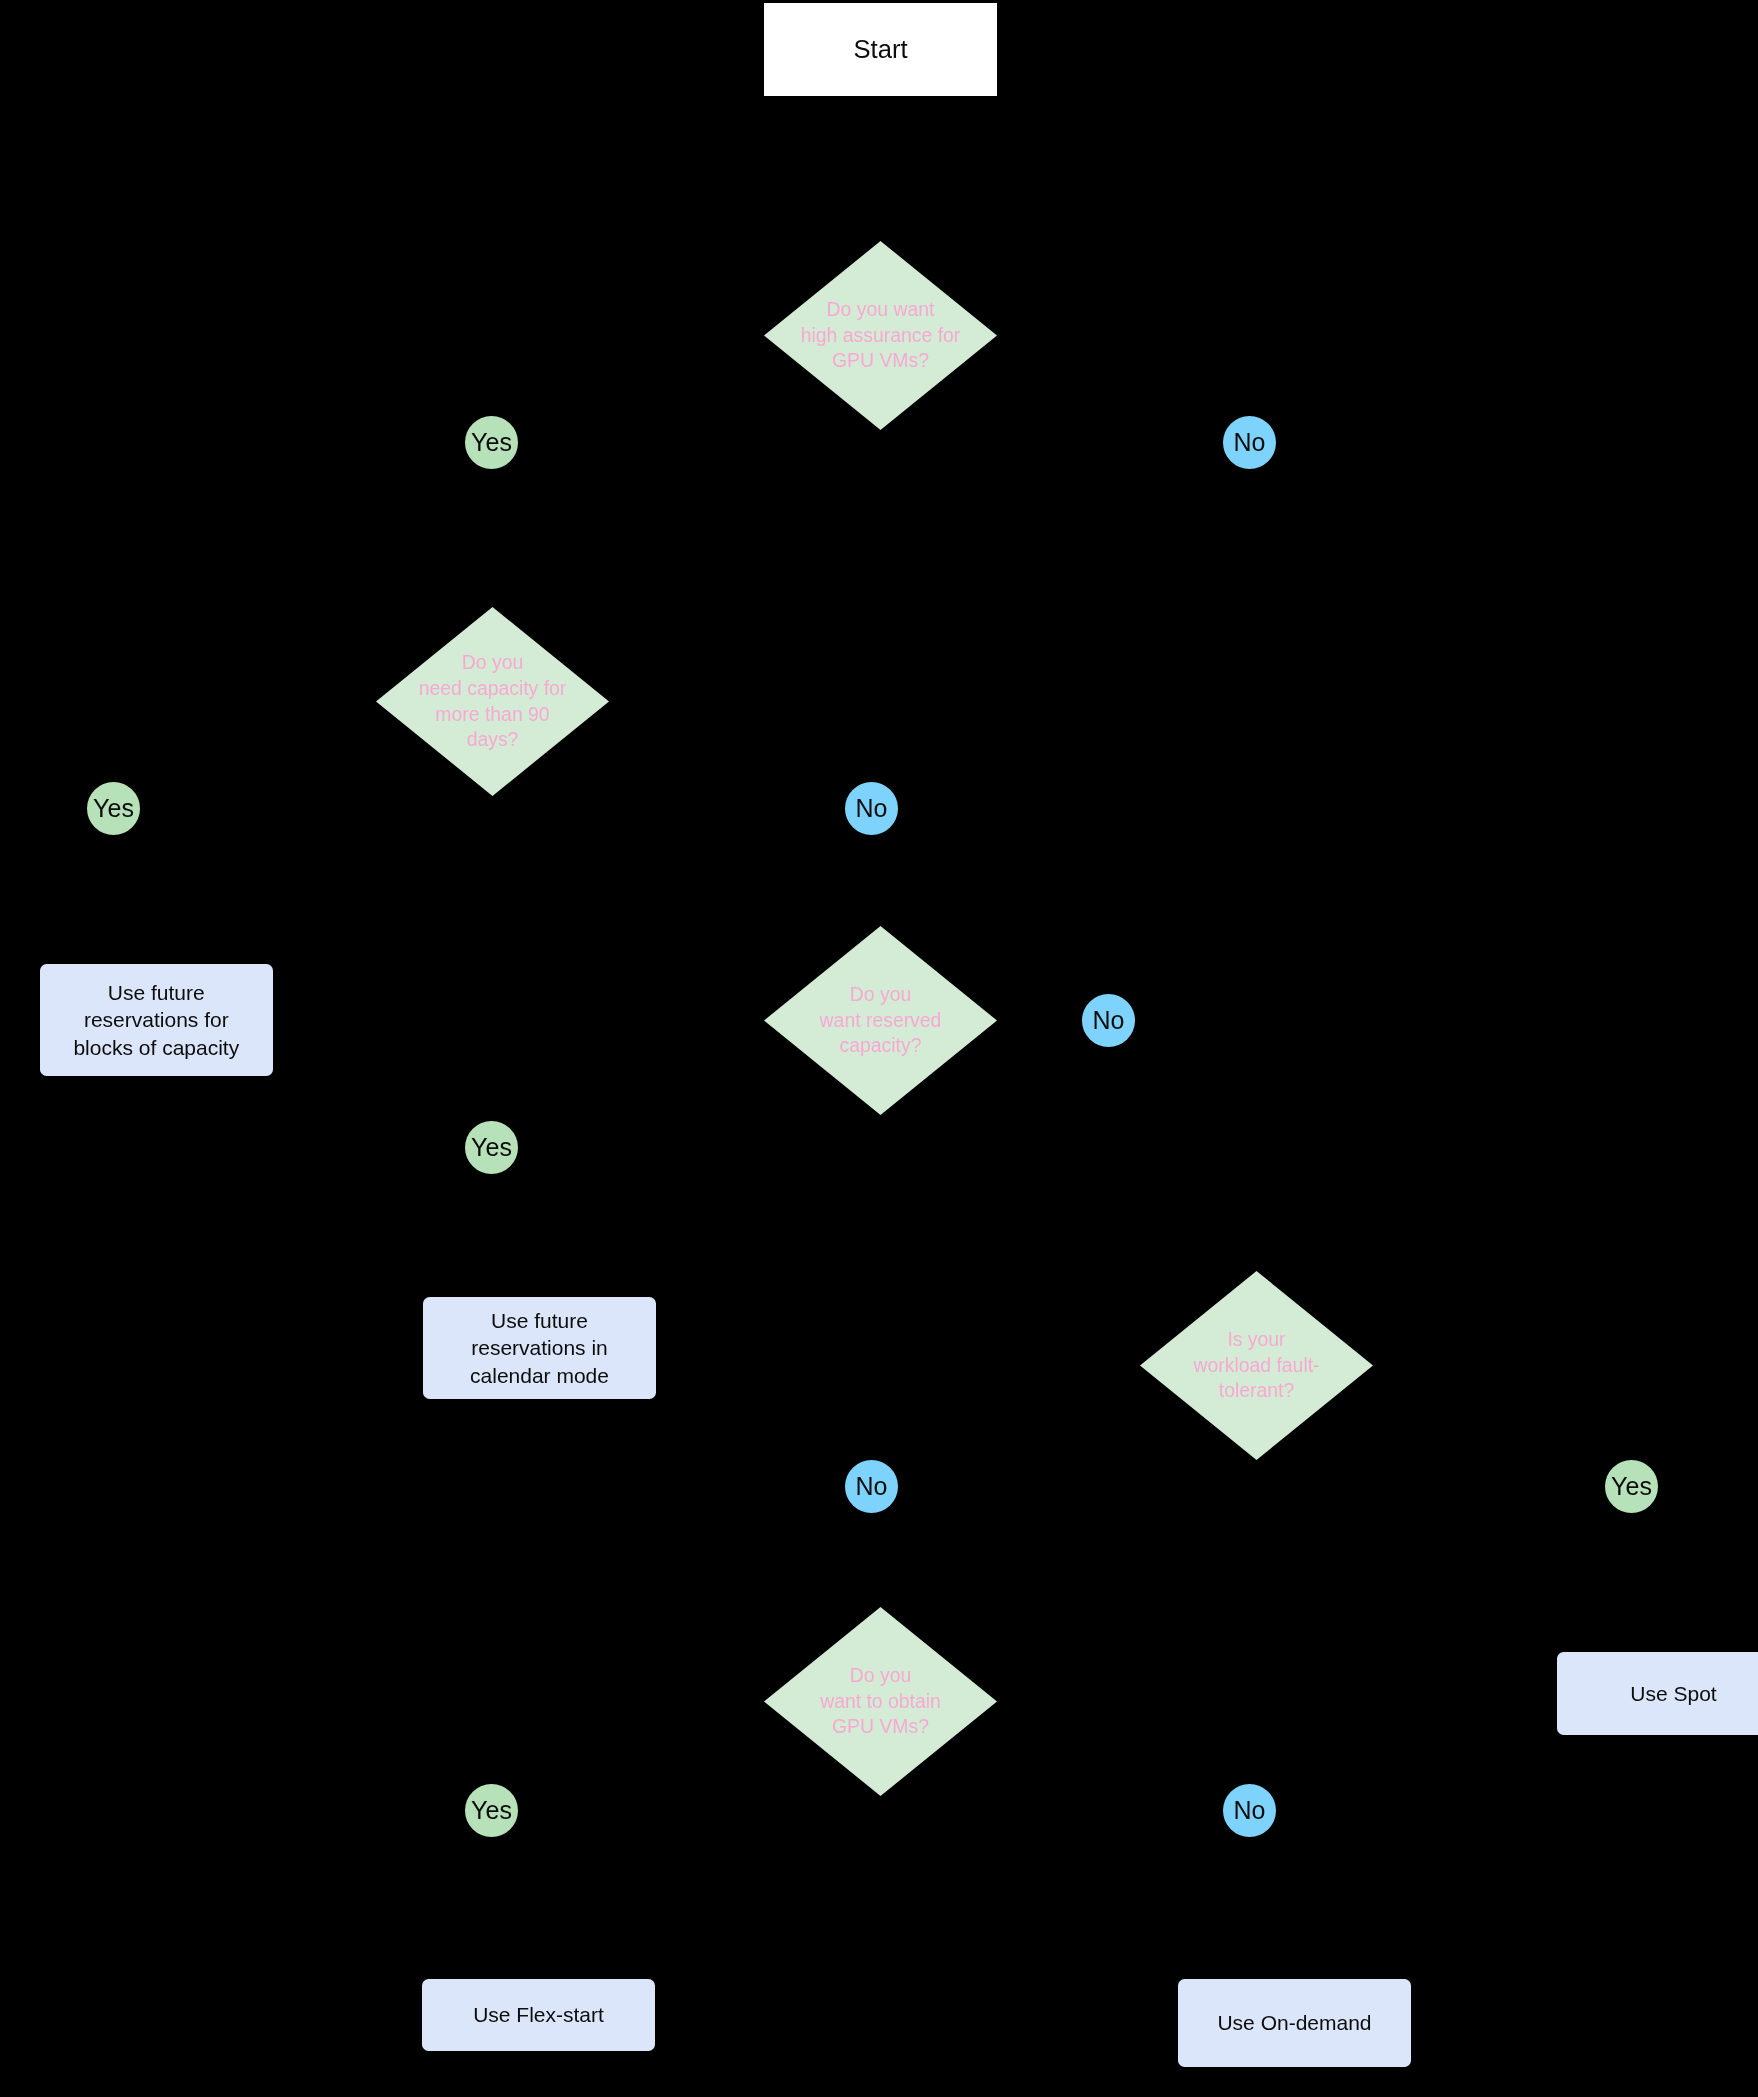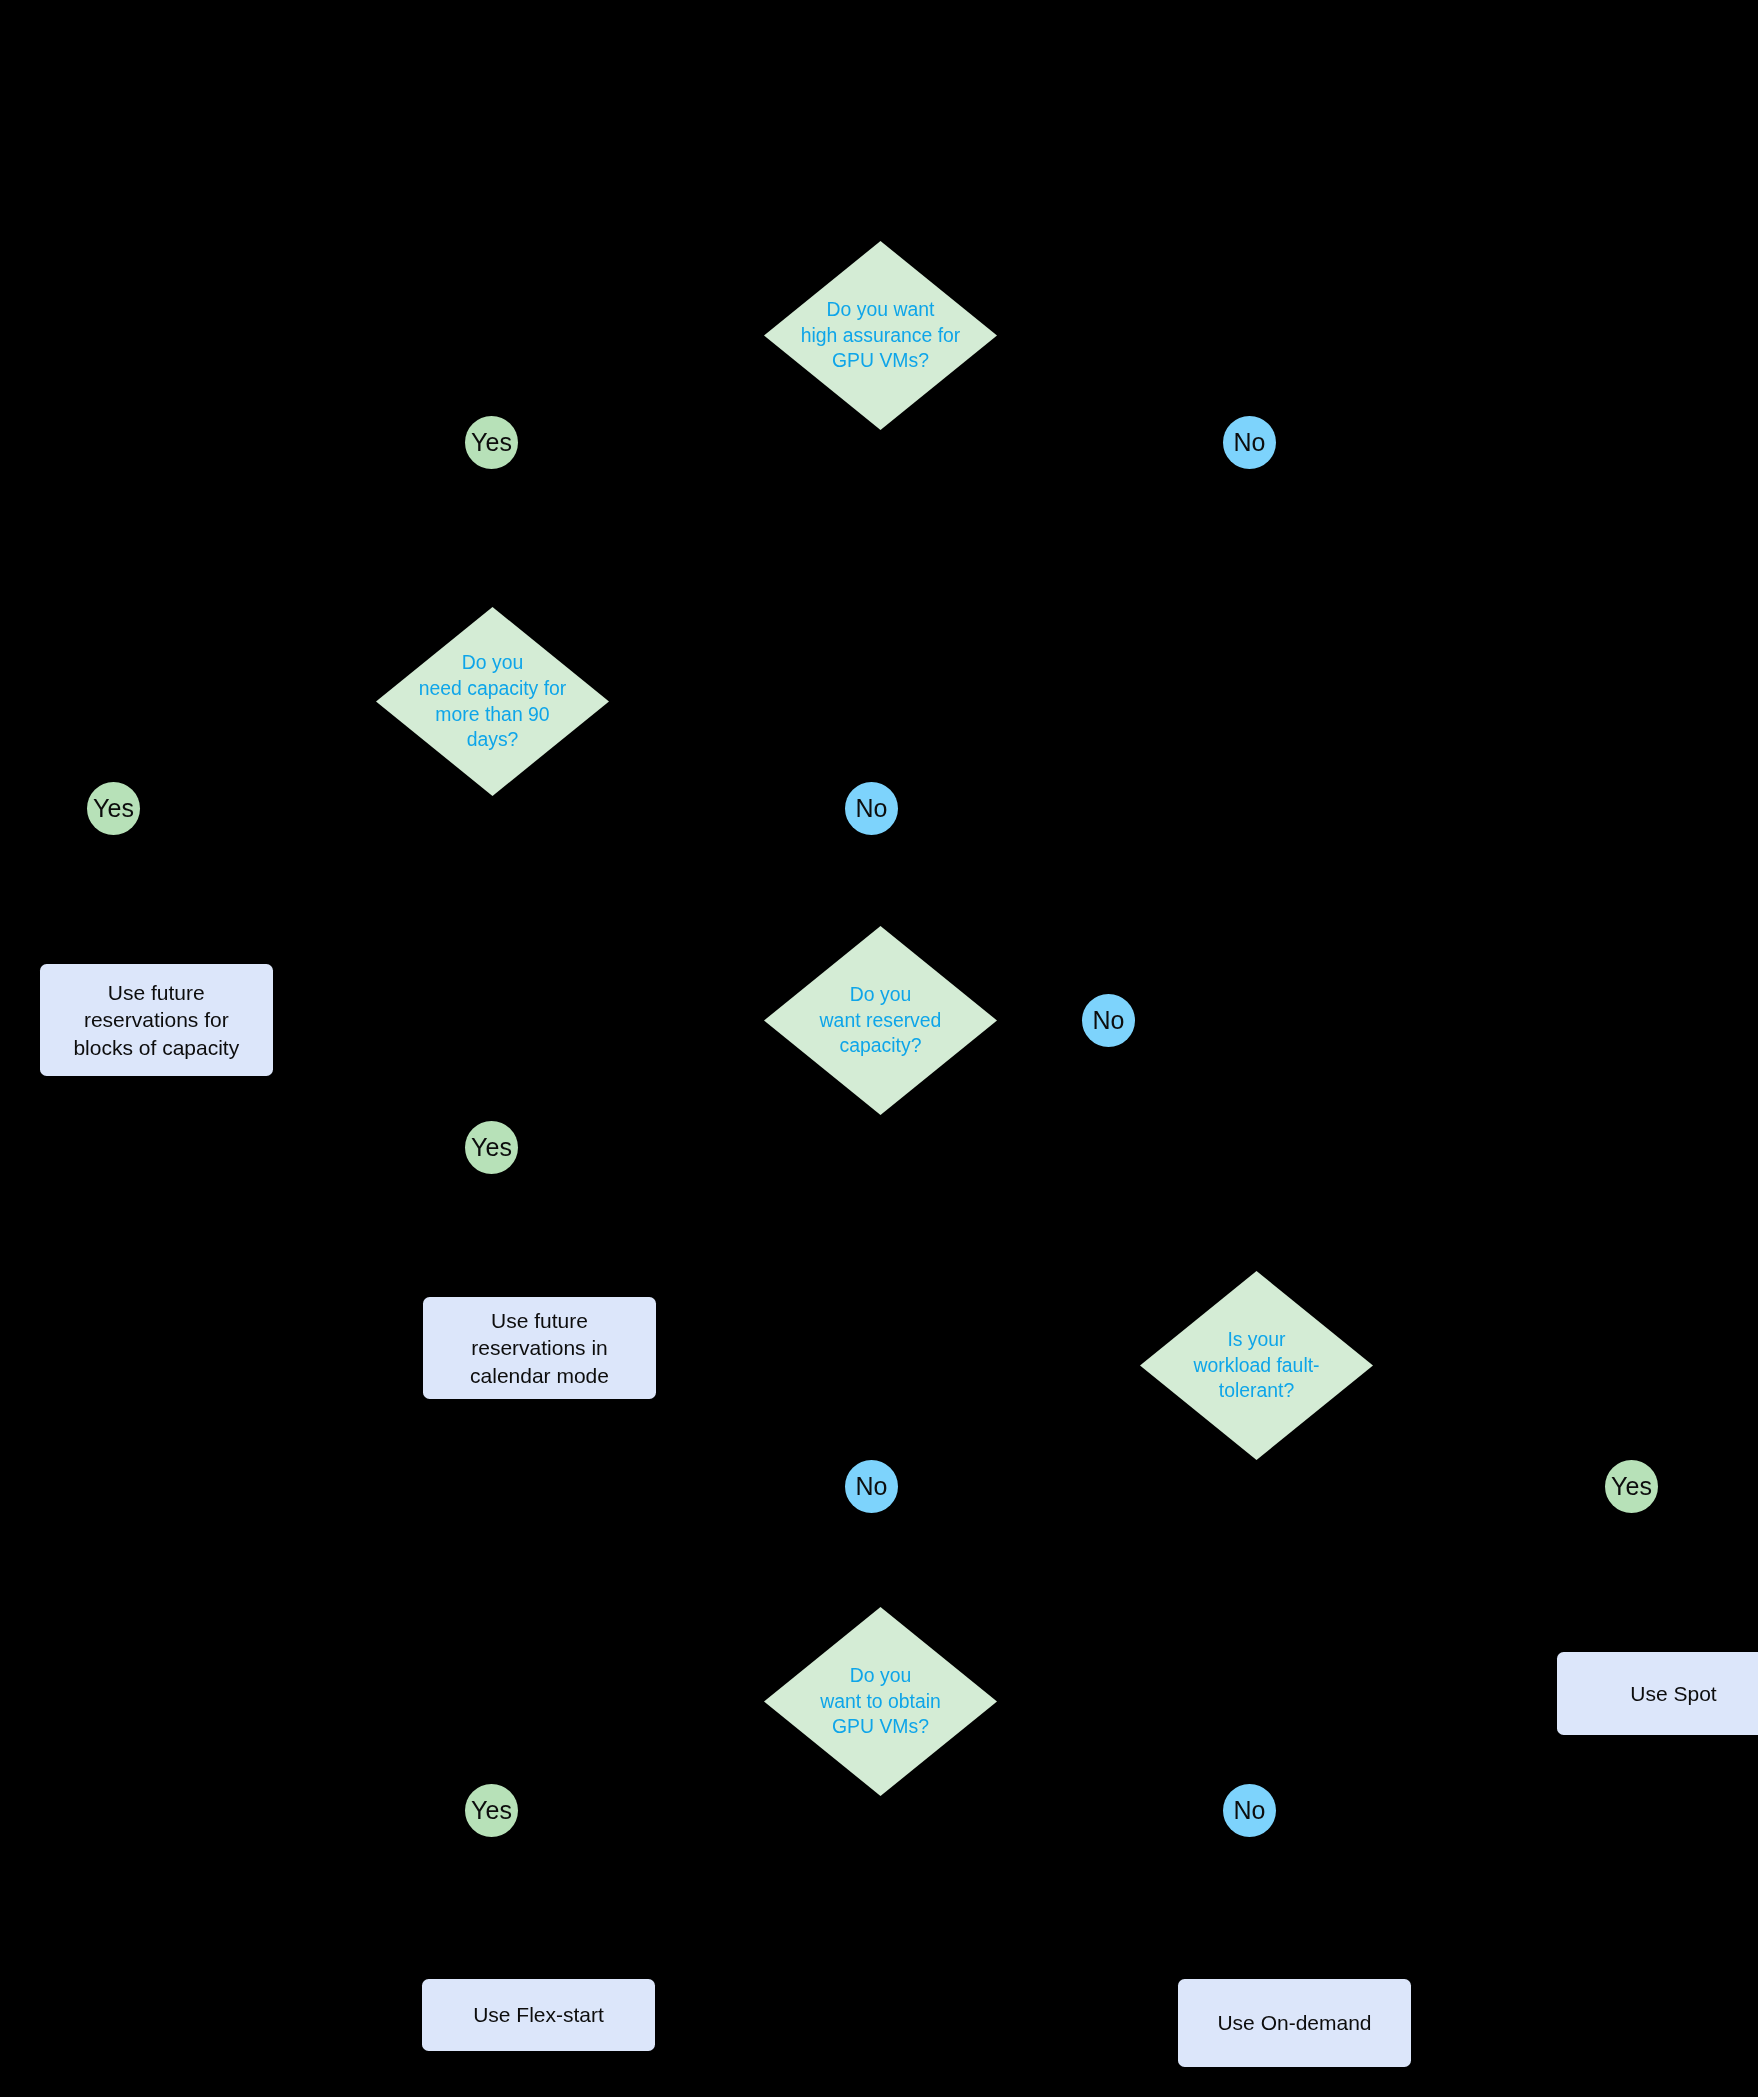--- a/index.html
+++ b/index.html
@@ -55,21 +55,21 @@
     position: absolute;
     left: 0;
     top: 0;
     width: 100%;
     height: 100%;
     display: flex;
     align-items: center;
     justify-content: center;
     text-align: center;
     font-size: 19.4px;
-    color: #0ea5e9;
+    color: #f9a8d4;
     line-height: 1.33;
     white-space: pre-line;
   }
   
   .pill {
     position: absolute;
     border-radius: 50%;
     display: flex;
     align-items: center;
     justify-content: center;
@@ -86,20 +86,21 @@
     color: #0d0d0d;
     padding: 0 6.6px;
     margin-left: 36px;
   }
 </style>
 </head>
 <body>
 
 <div id="canvas">
 
+  <div class="node start-box" style="left:764px; top:2.8px; width:233px; height:93px;">Start</div>
 
   <div class="diamond-wrap" style="left:764px; top:241px; width:233px; height:189px;">
     <div class="diamond-shape"></div>
     <div class="diamond-label">Do you want
 high assurance for
 GPU VMs?</div>
   </div>
 
   <div class="pill pill-yes" style="left:465px; top:416px; width:53px; height:53px;">Yes</div>
 

